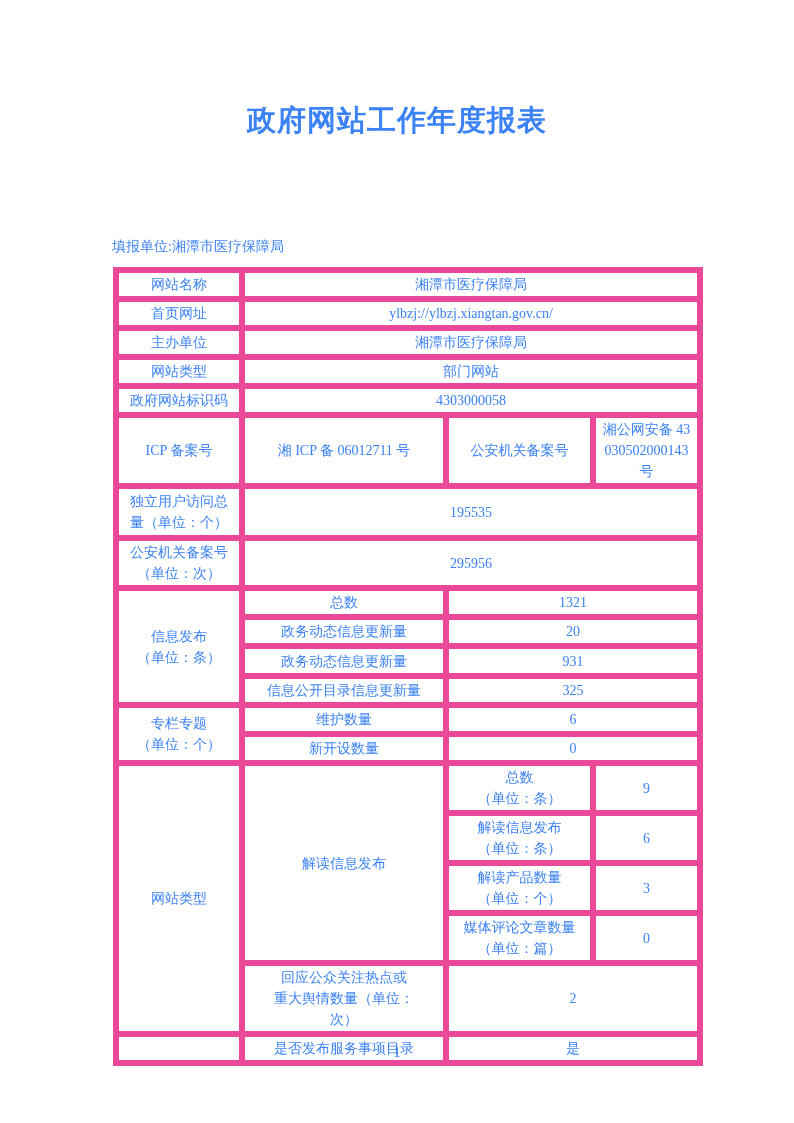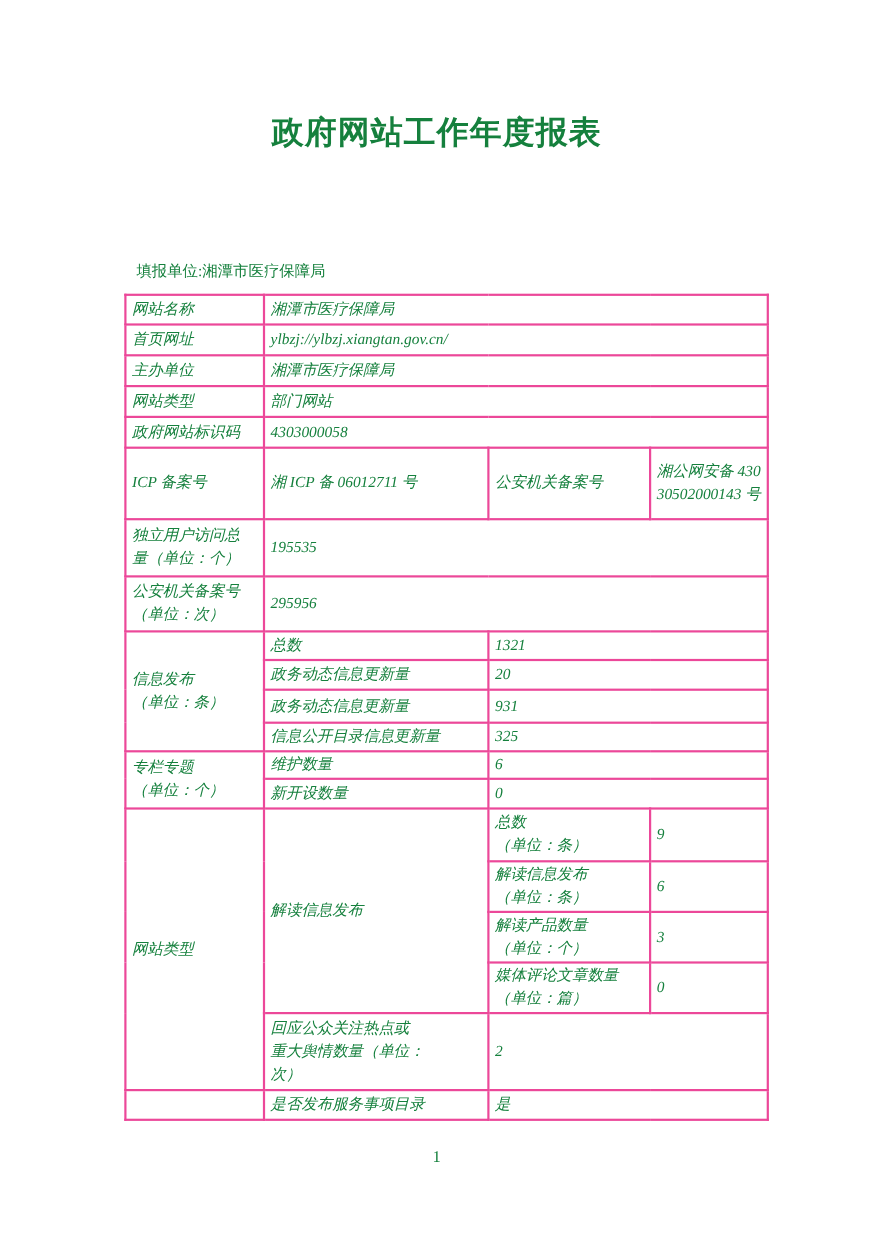--- a/index.html
+++ b/index.html
@@ -2,21 +2,21 @@
 <html><head>
 <meta charset="utf-8">
 <style>
   * { margin: 0; padding: 0; box-sizing: border-box; }
   html, body { background: #ffffff; }
   .page {
     position: relative;
     width: 794px;
     height: 1123px;
     background: #ffffff;
-    color: #15803d;
+    color: #3b82f6;
     font-family: "Liberation Serif", "DejaVu Serif", serif;
     overflow: hidden;
   }
   .title {
     position: absolute;
     top: 101px;
     left: 0;
     width: 100%;
     text-align: center;
     font-size: 29px;
@@ -29,39 +29,38 @@
     left: 0;
     width: 100%;
     text-align: center;
     font-size: 16px;
   }
   .reporting-unit {
     position: absolute;
     left: 112px;
     top: 238px;
     font-size: 14px;
-    margin-left: 12px;
   }
   table.report {
     position: absolute;
     left: 113px;
     top: 267px;
     width: 584px;
     border-collapse: collapse;
     table-layout: fixed;
   }
   table.report td {
-    border: 2px solid #ec4899;
+    border: 6px solid #ec4899;
+    text-align: center;
     vertical-align: middle;
     font-size: 14px;
     line-height: 1.5;
     padding: 1px 5px;
     white-space: pre-line;
     overflow: hidden;
-    font-style: italic;
   }
   td.break-all { word-break: break-all; }
   .page-number {
     position: absolute;
     top: 1044px;
     left: 0;
     width: 100%;
     text-align: center;
     font-size: 15px;
   }

